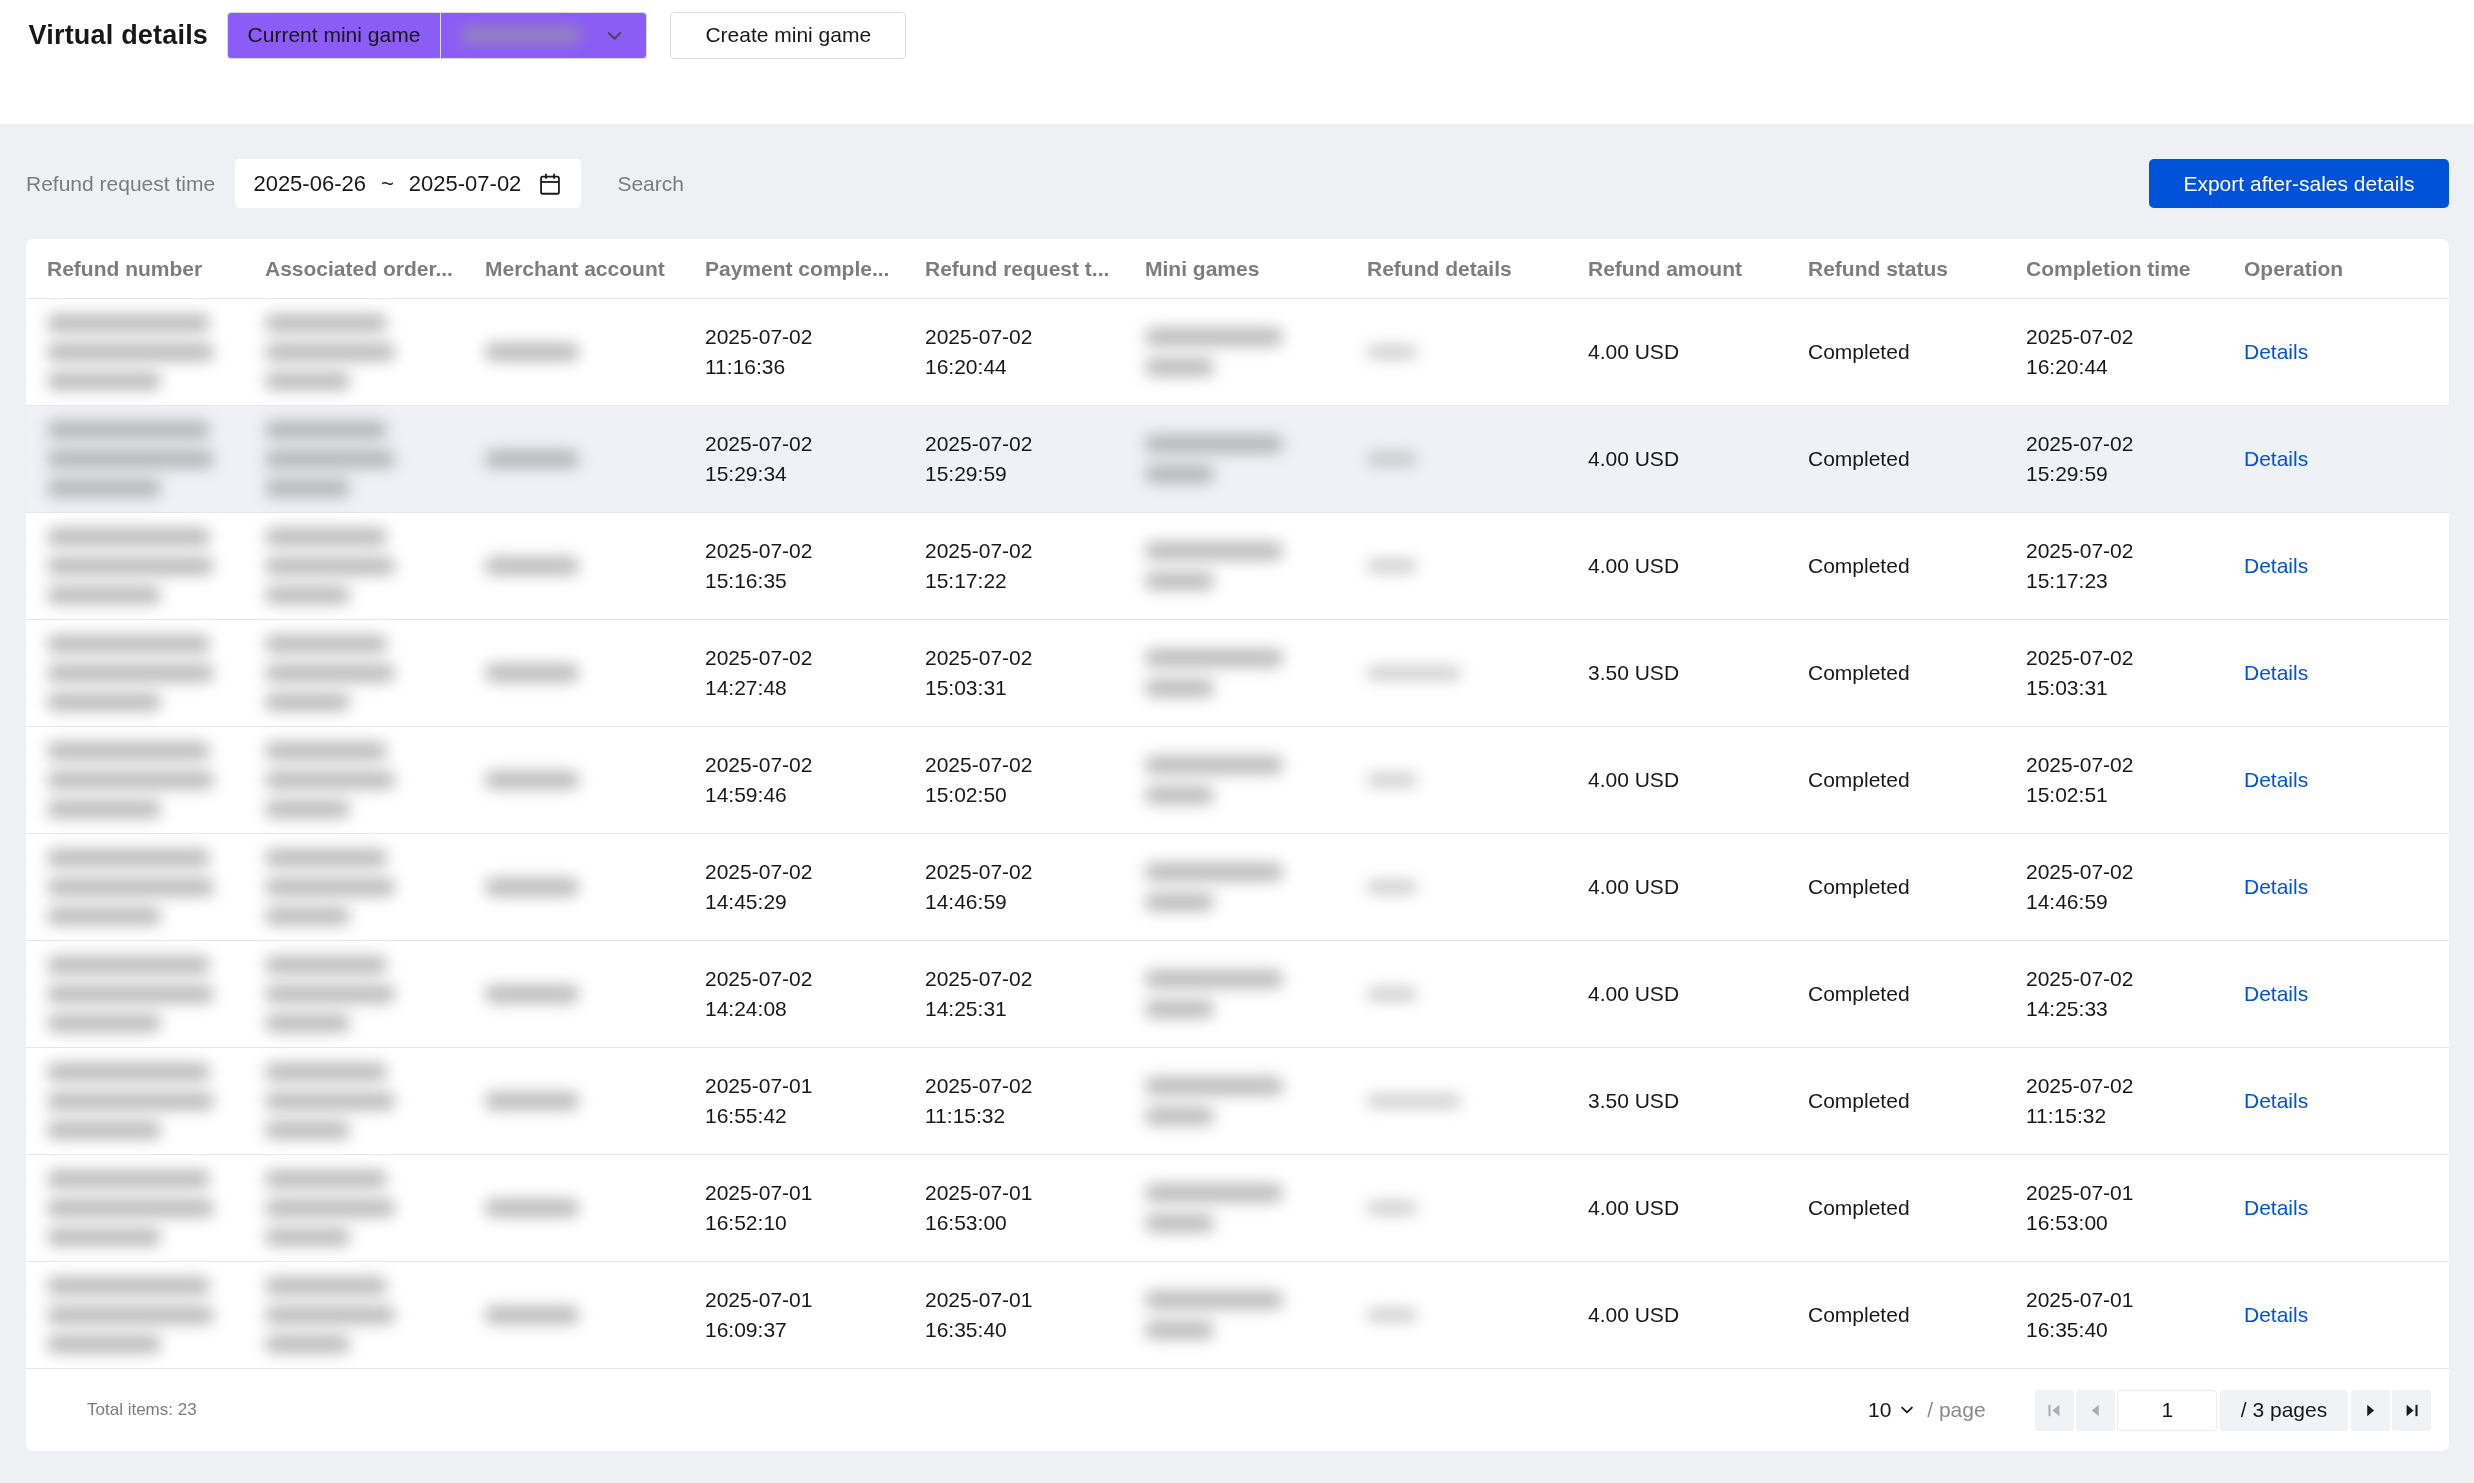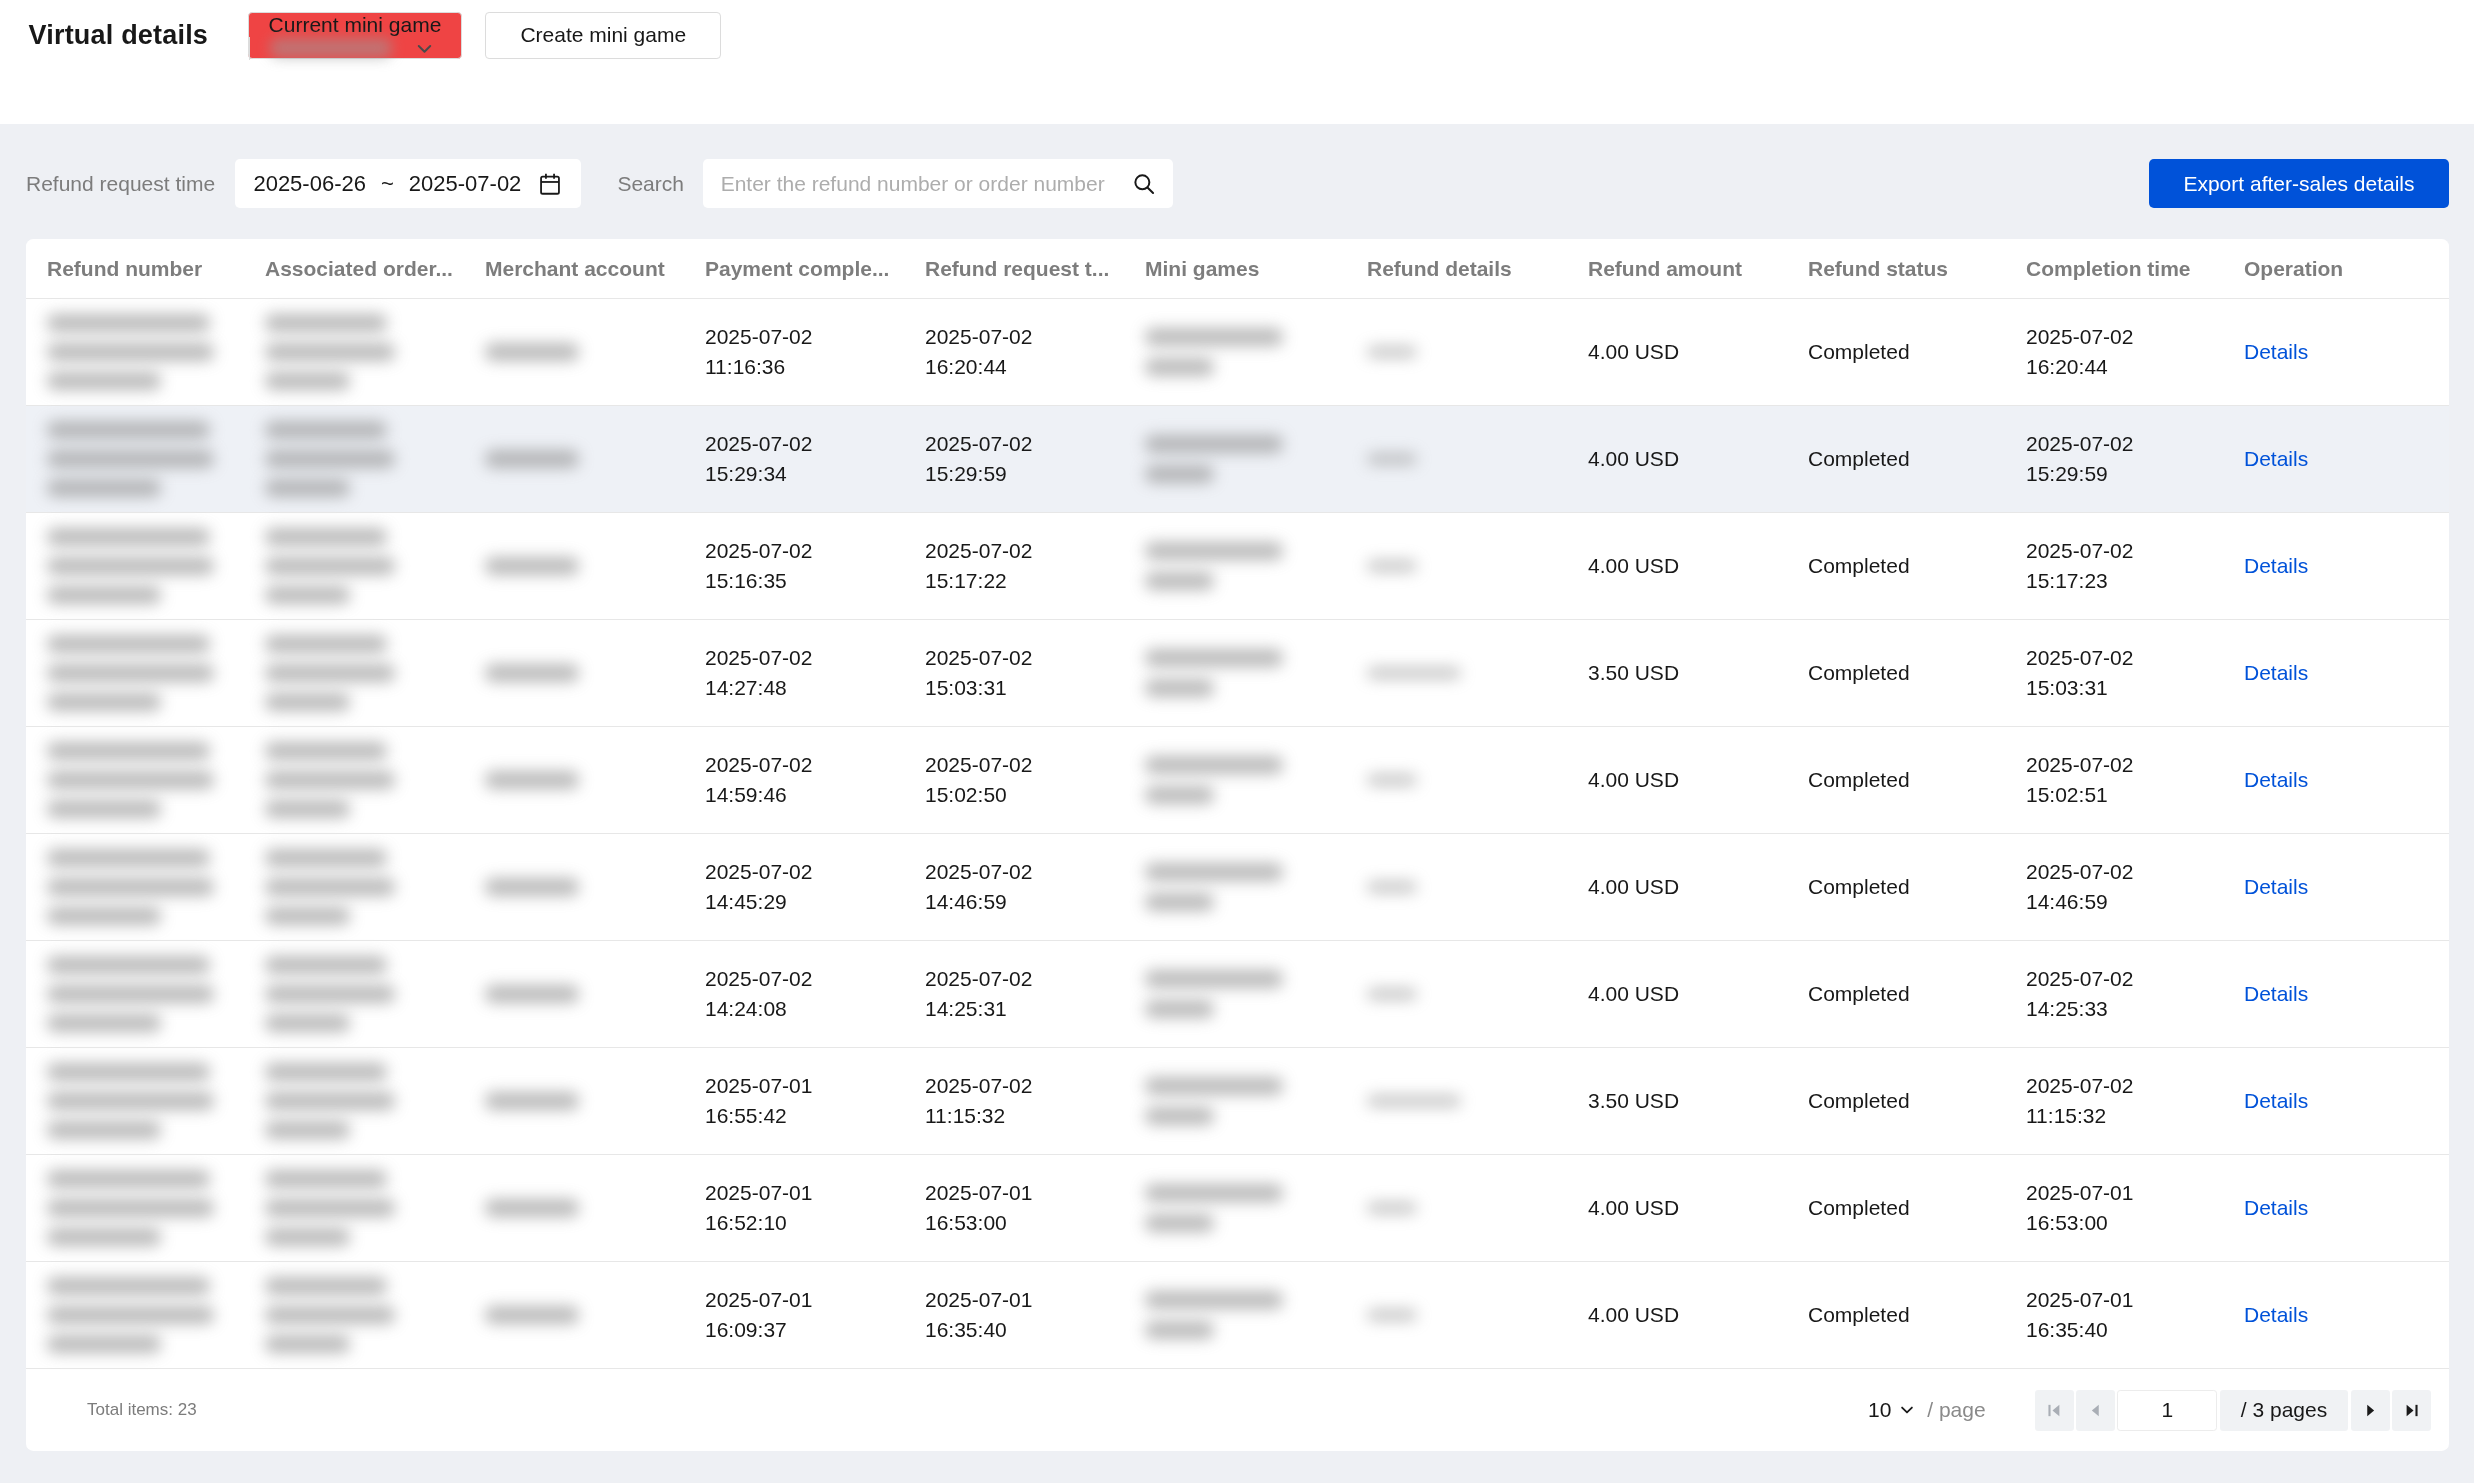--- a/index.html
+++ b/index.html
@@ -1,22 +1,22 @@
 <!DOCTYPE html>
 <html style="font-size:13px"><head>
 <meta charset="utf-8">
 <style>
   * { margin:0; padding:0; box-sizing:border-box; }
   html,body { width:2475px; height:1484px; overflow:hidden; background:#eef0f4;
               font-family:"Liberation Sans", sans-serif; color:#181818; }
   .topbar { background:#fff; height:124px; padding-left:28.5px; }
   .title-row { display:flex; align-items:center; height:70px; }
   .page-title { font-size:27px; font-weight:700; letter-spacing:0.2px; }
-  .select-group { display:flex; align-items:stretch; height:47px; margin-left:40px;
-                  border:0.8px solid #dcdcdc; border-radius:4.1px; background:#ef4444; cursor:pointer;flex-direction:column; }
+  .select-group { display:flex; align-items:stretch; height:47px; margin-left:19px;
+                  border:0.8px solid #dcdcdc; border-radius:4.1px; background:#8b5cf6; cursor:pointer; }
   .select-group .seg { display:flex; align-items:center; padding:0 19.5px; font-size:21px; }
   .select-group .seg.value { border-left:0.8px solid #dcdcdc; width:206px; justify-content:space-between; }
   .btn-plain { height:47px; margin-left:23.6px; padding:0 34px; background:#fff;
                border:0.8px solid #dcdcdc; border-radius:4.1px; font-size:21px; color:#181818;
                font-family:inherit; cursor:pointer; }
   .tabs { display:flex; gap:65px; margin-left:47px; height:54px; }
   .tab { font-size:21px; display:flex; align-items:center; padding-bottom:4.9px;
          border-bottom:4.1px solid transparent; cursor:pointer; white-space:nowrap; }
   .tab.active { font-weight:700; border-bottom-color:#0052d9; }
 
@@ -102,29 +102,20 @@
       <span>
         <svg width="26" height="26" viewBox="0 0 32 32">
             <rect x="5" y="7" width="22" height="21" rx="2" fill="none" stroke="#181818" stroke-width="2.2"></rect>
             <line x1="5" y1="13.5" x2="27" y2="13.5" stroke="#181818" stroke-width="2.2"></line>
             <line x1="11" y1="3.5" x2="11" y2="9.5" stroke="#181818" stroke-width="2.2"></line>
             <line x1="21" y1="3.5" x2="21" y2="9.5" stroke="#181818" stroke-width="2.2"></line>
           </svg>
       </span>
     </div>
     <span class="flabel search-label">Search</span>
-    <div class="search-box">
-      <input type="text" placeholder="Enter the refund number or order number" style="">
-      <span>
-        <svg width="28" height="28" viewBox="0 0 34 34">
-            <circle cx="15" cy="15" r="8.5" fill="none" stroke="#181818" stroke-width="2.4"></circle>
-            <line x1="21.5" y1="21.5" x2="28" y2="28" stroke="#181818" stroke-width="2.4" stroke-linecap="round"></line>
-          </svg>
-      </span>
-    </div>
     <button class="btn-primary">Export after-sales details</button>
   </div>
 
   <div class="card">
     <div class="grid-row thead">
         <div class="hcell">Refund number</div>
         <div class="hcell">Associated order...</div>
         <div class="hcell">Merchant account</div>
         <div class="hcell">Payment comple...</div>
         <div class="hcell">Refund request t...</div>

